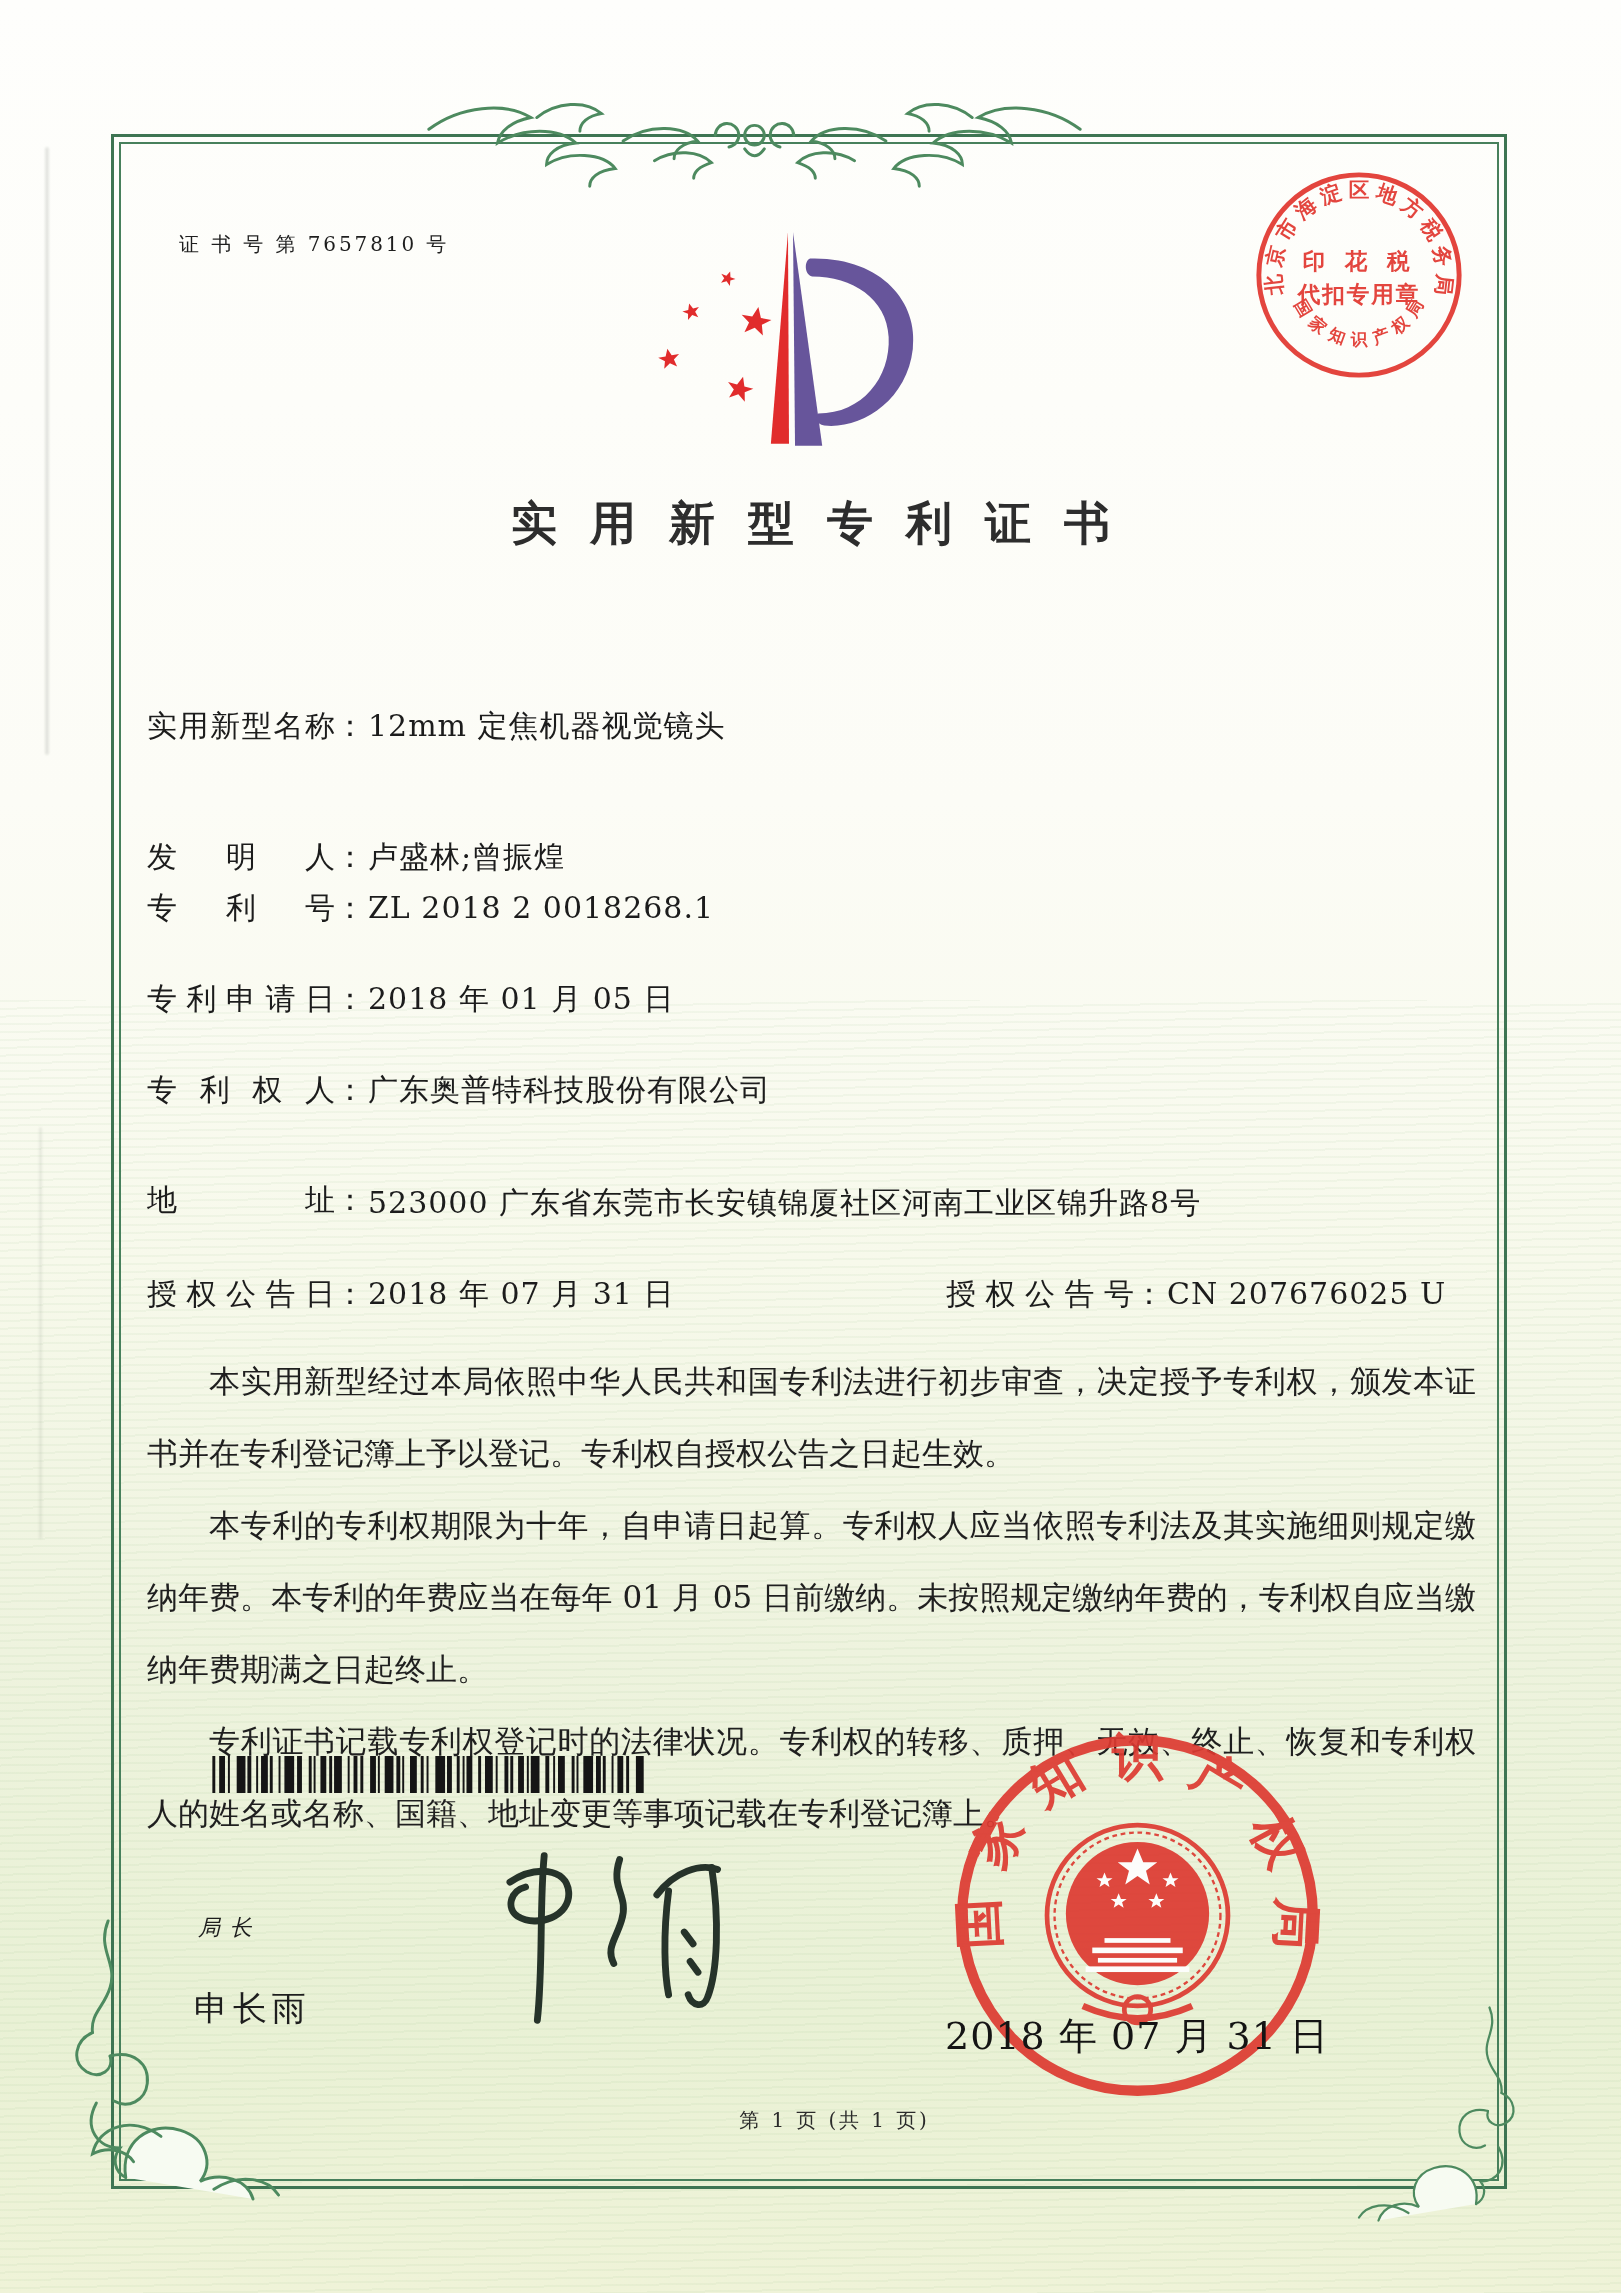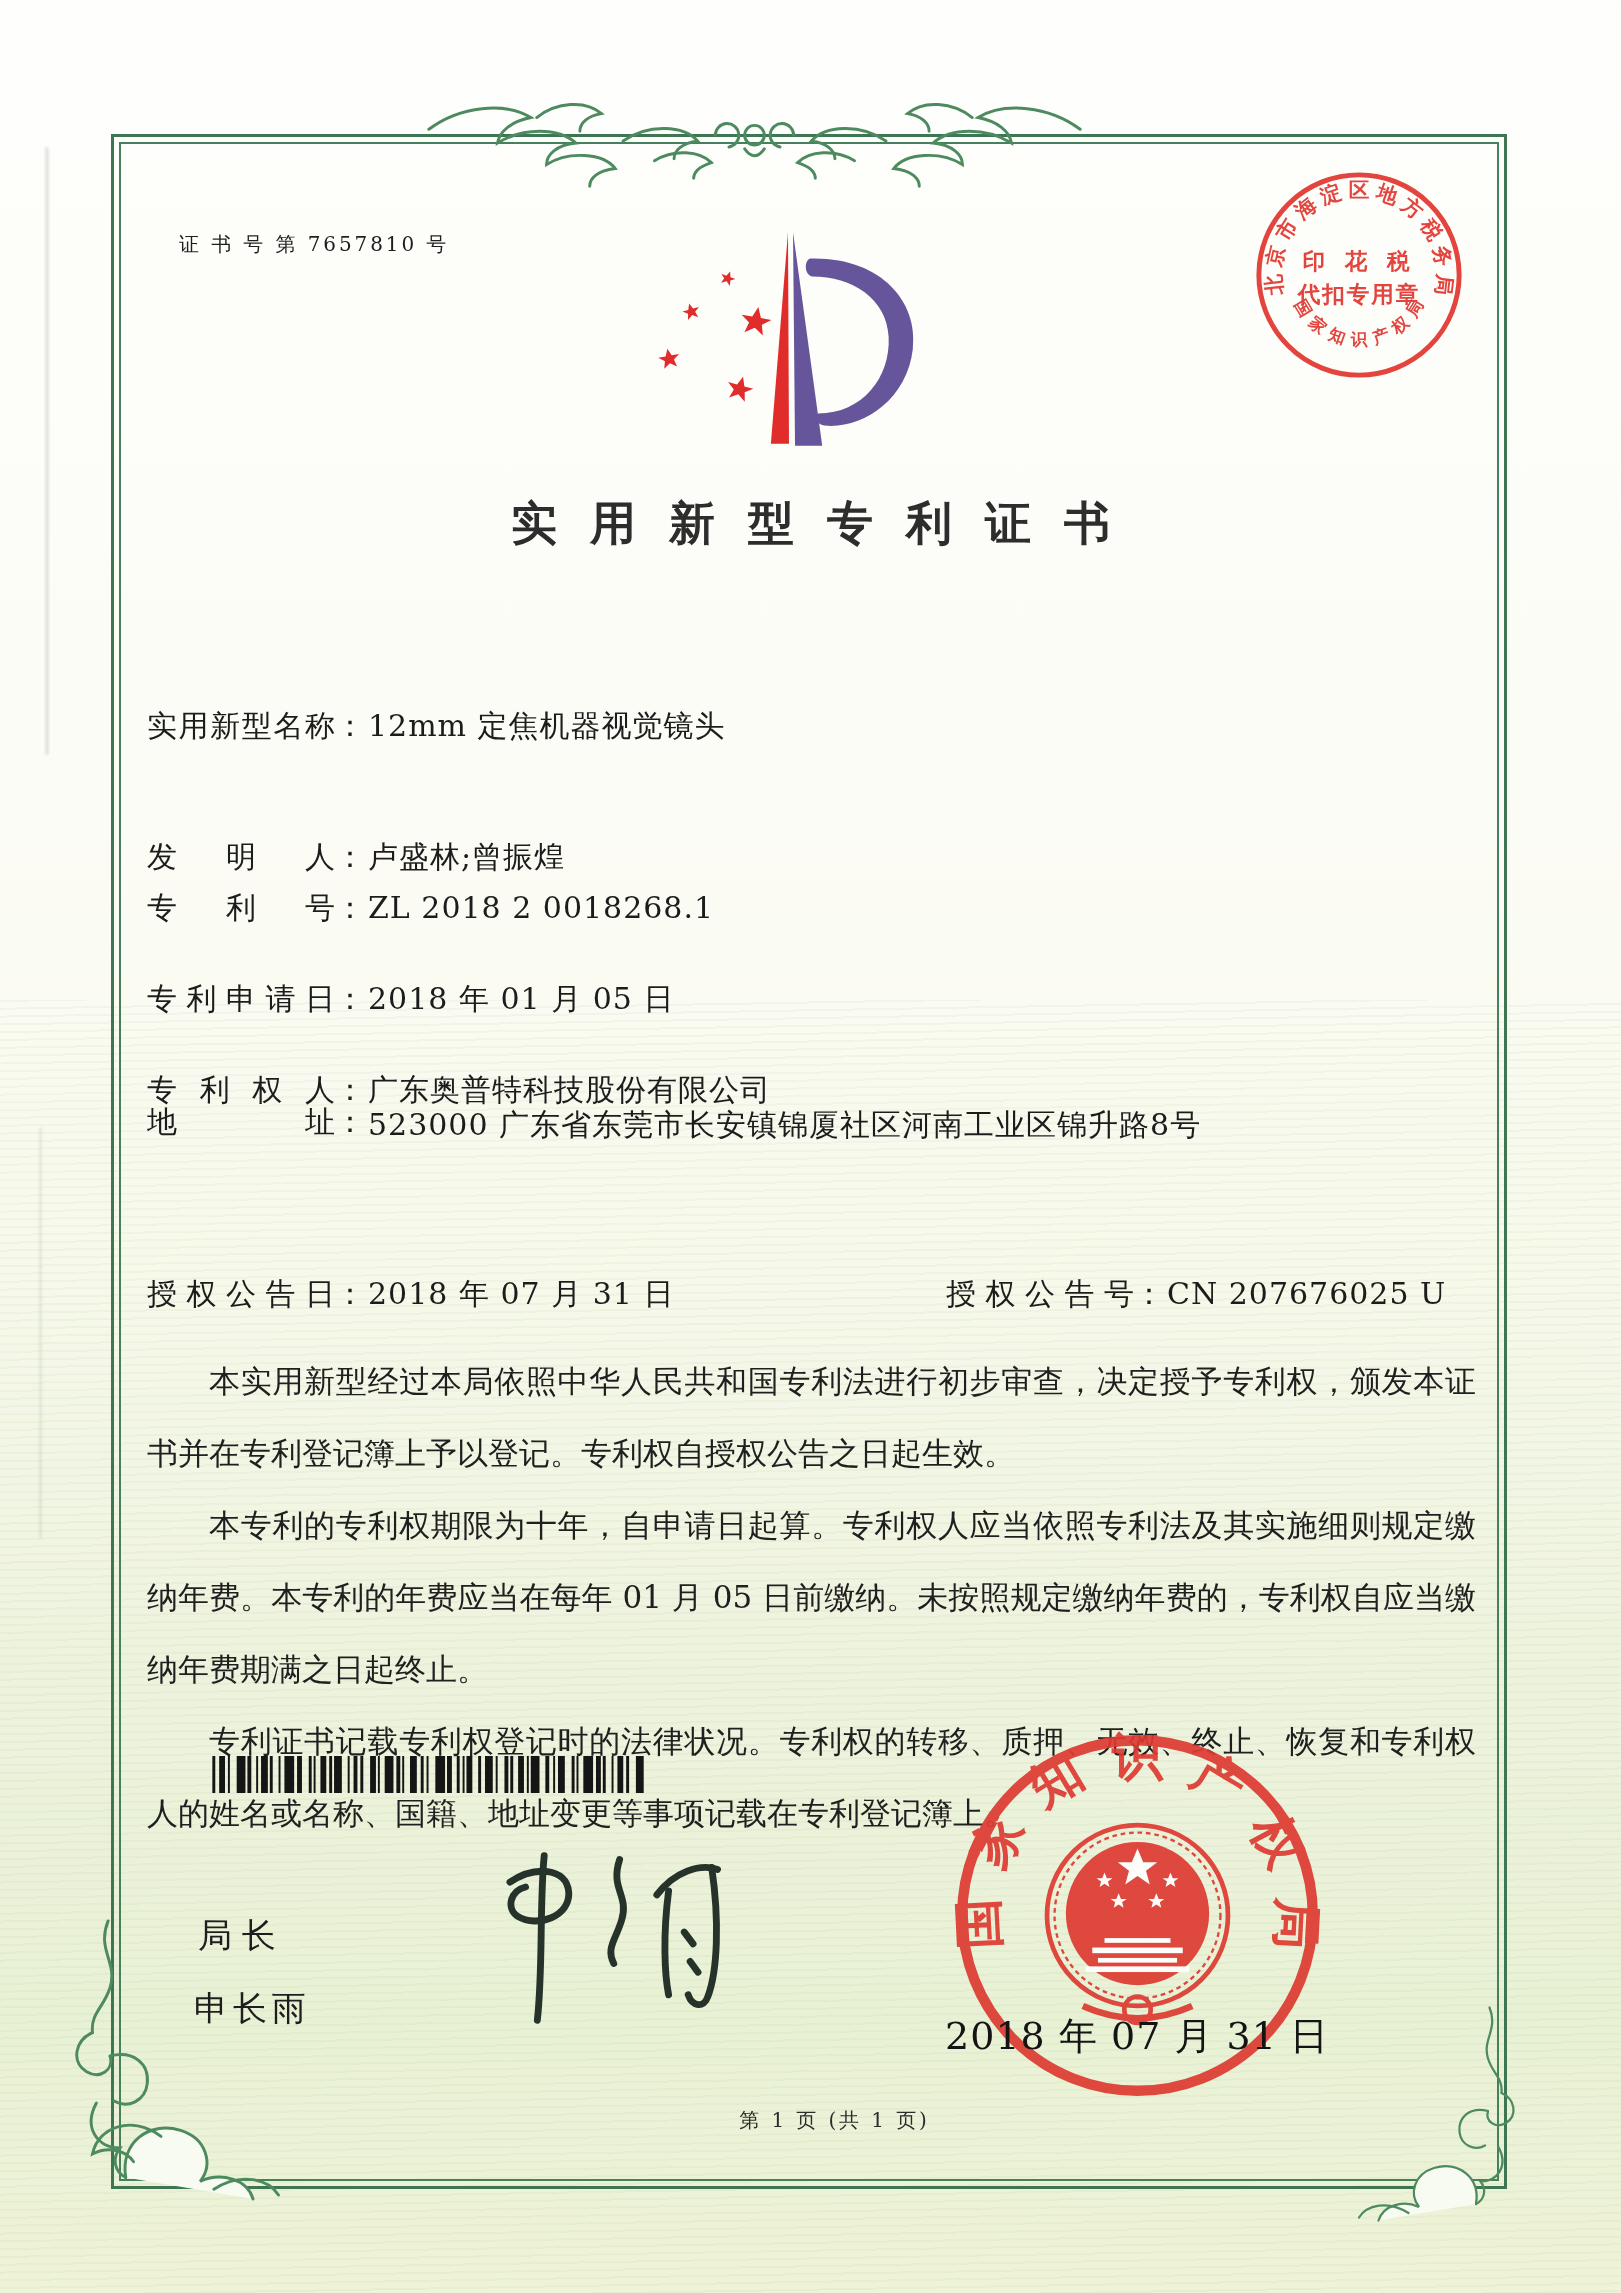--- a/index.html
+++ b/index.html
@@ -19,21 +19,21 @@
     letter-spacing:33px;text-indent:33px;color:#2d2d2d;}
   .fields{left:147px;top:0;width:1353px;font-size:30px;color:#1c1c1c;}
   .frow{position:absolute;left:0;line-height:39px;white-space:nowrap;}
   .flabel{display:inline-block;width:188px;text-align:justify;text-align-last:justify;}
   .fcolon{display:inline-block;width:33px;}
   .fvalue{letter-spacing:1px;}
   .fvalue.wrap{display:inline-block;width:931px;vertical-align:top;white-space:normal;line-height:45px;}
   .grant2{position:absolute;left:799px;top:0;}
   .paras{left:147px;top:1345px;width:1329px;font-size:31px;line-height:72px;text-align:justify;color:#1f1f1f;}
   .paras p{margin:0;text-indent:2em;}
-  .sig-title{left:198px;top:1913px;font-size:34px;letter-spacing:9.8px;color:#1e1e1e;}
+  .sig-title{left:198px;top:1913px;font-size:22px;letter-spacing:9.8px;color:#1e1e1e;font-style:italic;}
   .sig-name{left:194px;top:1986px;font-size:34px;letter-spacing:4.9px;color:#1e1e1e;}
   .seal-date{left:936px;top:2011px;width:402px;text-align:center;font-size:38px;font-weight:500;
     letter-spacing:1px;color:#141414;z-index:4;}
   .footer{left:11px;top:2107px;width:100%;text-align:center;font-size:20px;letter-spacing:2.9px;color:#2b2b2b;padding-left:13px;}
   svg{display:block;}
 </style>
 </head>
 <body>
 
 <div class="page">
@@ -130,21 +130,21 @@
     </div>
     <div class="frow" style="top:888px">
       <span class="flabel">专利号</span><span class="fcolon">：</span><span class="fvalue">ZL 2018 2 0018268.1</span>
     </div>
     <div class="frow" style="top:979px">
       <span class="flabel">专利申请日</span><span class="fcolon">：</span><span class="fvalue">2018 年 01 月 05 日</span>
     </div>
     <div class="frow" style="top:1070px">
       <span class="flabel">专利权人</span><span class="fcolon">：</span><span class="fvalue">广东奥普特科技股份有限公司</span>
     </div>
-    <div class="frow" style="top:1102px">
+    <div class="frow" style="top:1180px">
       <span class="flabel">地址</span><span class="fcolon">：</span><span class="fvalue wrap">523000 广东省东莞市长安镇锦厦社区河南工业区锦升路8号</span>
     </div>
     <div class="frow" style="top:1274px">
       <span class="flabel">授权公告日</span><span class="fcolon">：</span><span class="fvalue">2018 年 07 月 31 日</span>
       <span class="grant2">
         <span class="flabel">授权公告号</span><span class="fcolon">：</span><span class="fvalue">CN 207676025 U</span>
       </span>
     </div>
   </div>
 

